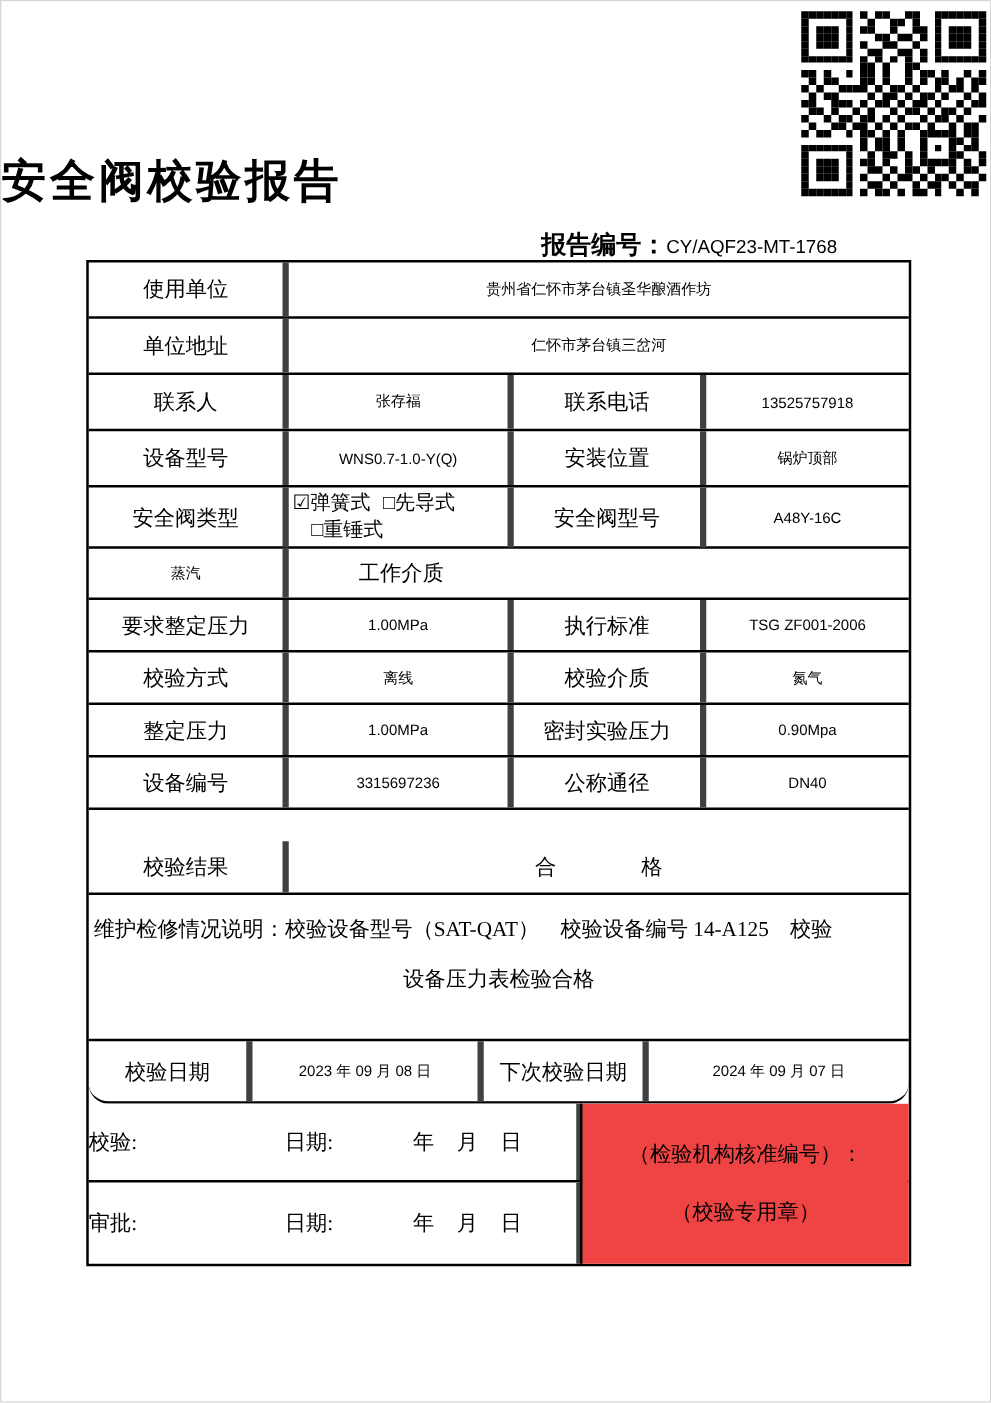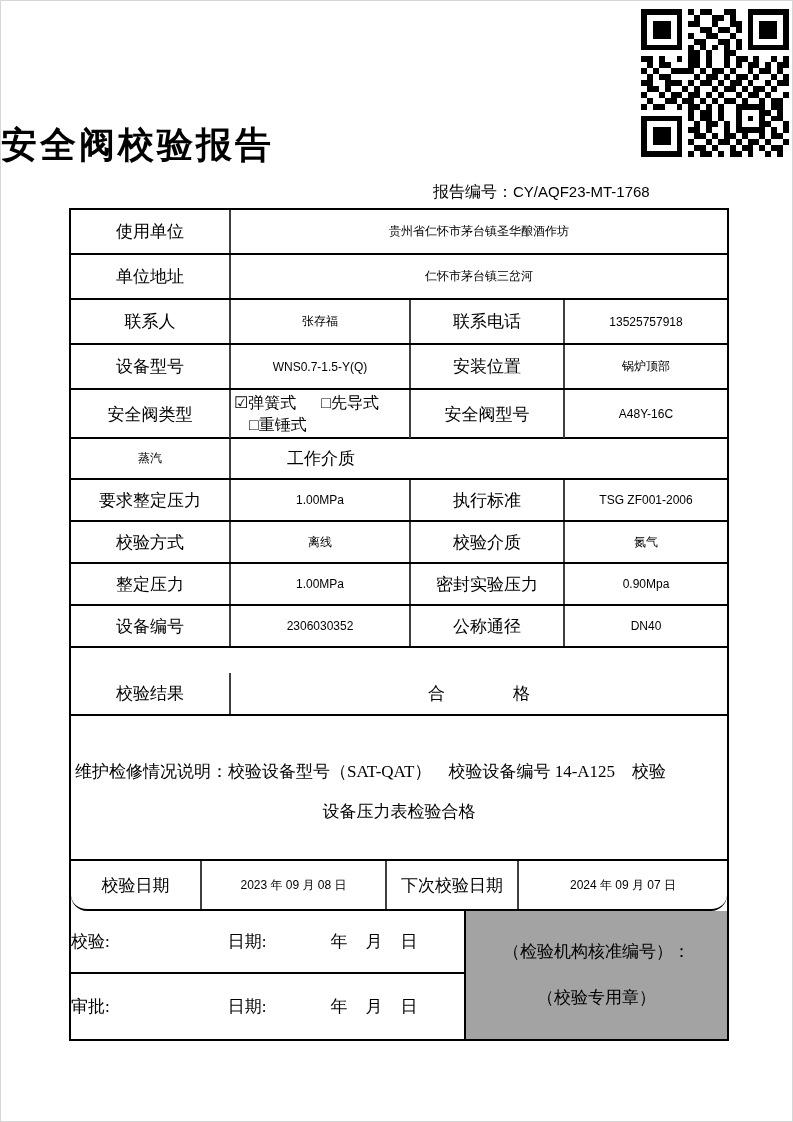--- a/index.html
+++ b/index.html
@@ -30,53 +30,53 @@
     position: absolute; top: 120px; left: 0; width: 100%;
     text-align: left;
     font-size: 36px; font-weight: bold; letter-spacing: 3px;
   }
 
   
   .report-line {
     position: absolute; top: 181px; left: 432px;
     font-size: 15px;
   }
-  .report-line .lbl { font-weight: normal; font-size: 16px; }
+  .report-line .lbl { font-weight: bold; font-size: 20px; }
   .report-line .code { font-family: "Liberation Sans", sans-serif; font-size: 15px; }
 
   
   .tbl {
     position: absolute; left: 68px; top: 207px;
     width: 660px;
     border: 2px solid #000;
   }
   .trow { display: grid; border-bottom: 2px solid #000; }
   .trow:last-child { border-bottom: none; }
   .cols-main  { grid-template-columns: 160px 180px 154px 1fr; }
   .cols-two   { grid-template-columns: 160px 1fr; }
   .cols-res   { grid-template-columns: 160px 1fr; margin-top: 25px; }
   .cols-date  { grid-template-columns: 131px 185px 132px 1fr; }
   .cols-sign  { grid-template-columns: 395px 1fr; }
   .cell {
-    border-right: 2px solid #404040;
+    border-right: 5px solid #404040;
     display: flex; align-items: center; justify-content: center;
     text-align: center;
     font-size: 17px;
     padding: 2px 3px;
   }
   .cell:last-child { border-right: none; }
   .cell.value { font-size: 12px; }
   .h47 { height: 45px; } .h51 { height: 49px; } .h43 { height: 41px; }
   .h44 { height: 42px; } .h45 { height: 43px; }
-  .h119 { height: 117px; margin-top: 28px; } .h52 { height: 50px; border-radius: 16px; } .h65 { height: 63px; } .h67 { height: 65px; }
+  .h119 { height: 117px; } .h52 { height: 50px; border-radius: 16px; } .h65 { height: 63px; } .h67 { height: 65px; }
 
   
   .cb-cell { flex-direction: column; justify-content: center; align-items: flex-start; font-size: 16px; line-height: 22px; padding-left: 3px; }
   .cb-line2 { padding-left: 15px; }
-  .cb-item { margin-right: 25px; }
+  .cb-item { margin-right: 10px; }
 
   
   .note-cell {
     display: block; height: 100%;
     font-size: 17px; padding: 8px 4px 0 4px; line-height: 40px;
   }
   .note-l1 { text-align: left; }
   .note-l2 { text-align: center; }
 
   
@@ -86,21 +86,21 @@
     font-size: 17px;
   }
   .sign-cell .s-date { margin-left: 118px; }
   .sign-cell .s-y { margin-left: 64px; }
   .sign-cell .s-m { margin-left: 18px; }
   .sign-cell .s-d { margin-left: 18px; }
   .sign-row-top .cell:last-child { border-right: none; }
   
   .merge-right { position: absolute; right: 0; top: 0; width: 263px; height: 100%;
     display: flex; flex-direction: column; justify-content: center; align-items: center;
-    border-left: 2px solid #000; background: #a3a3a3; font-size: 17px; line-height: 46px; }
+    border-left: 2px solid #000; background: #ef4444; font-size: 17px; line-height: 46px; }
   .sign-wrap { position: relative; }
 </style>
 </head>
 <body>
 
 <div class="qr">
     <div class="qm"></div>
     <div class="qm"></div>
     <div class="qm"></div>
     <div class="qm"></div>
@@ -747,21 +747,21 @@
 
   <div class="trow cols-main h47">
     <div class="cell">联系人</div>
     <div class="cell value">张存福</div>
     <div class="cell">联系电话</div>
     <div class="cell value sans">13525757918</div>
   </div>
 
   <div class="trow cols-main h47">
     <div class="cell">设备型号</div>
-    <div class="cell value sans">WNS0.7-1.5-Y(Q)</div>
+    <div class="cell value sans">WNS0.7-1.0-Y(Q)</div>
     <div class="cell">安装位置</div>
     <div class="cell value">锅炉顶部</div>
   </div>
 
   <div class="trow cols-main h51">
     <div class="cell">安全阀类型</div>
     <div class="cell cb-cell">
       <div>
         <span class="cb-item">☑弹簧式</span><span>□先导式</span>
       </div>
@@ -794,21 +794,21 @@
 
   <div class="trow cols-main h44">
     <div class="cell">整定压力</div>
     <div class="cell value sans">1.00MPa</div>
     <div class="cell">密封实验压力</div>
     <div class="cell value sans">0.90Mpa</div>
   </div>
 
   <div class="trow cols-main h44">
     <div class="cell">设备编号</div>
-    <div class="cell value sans">2306030352</div>
+    <div class="cell value sans">3315697236</div>
     <div class="cell">公称通径</div>
     <div class="cell value sans">DN40</div>
   </div>
 
   <div class="trow cols-res h45">
     <div class="cell">校验结果</div>
     <div class="cell">合　　　　格</div>
   </div>
 
   <div class="trow h119" style="grid-template-columns: 1fr;">

